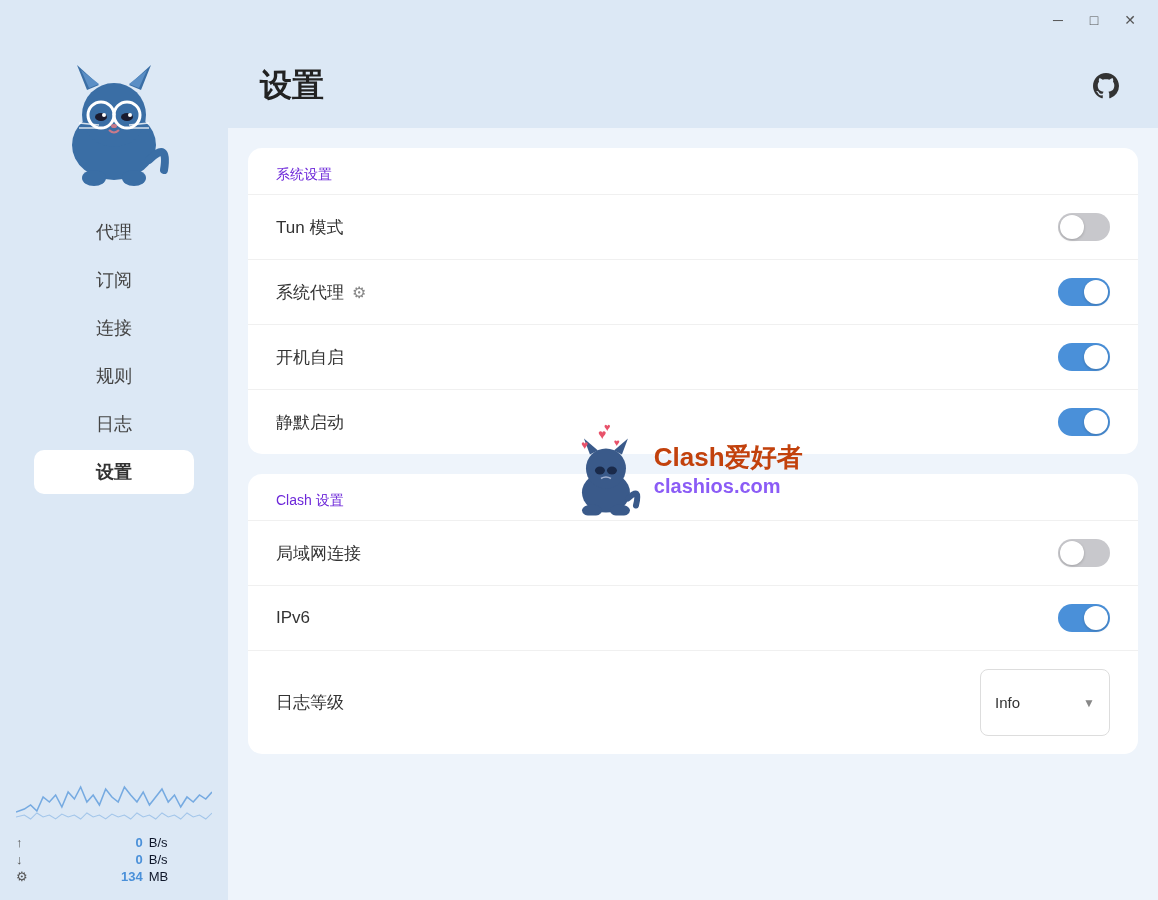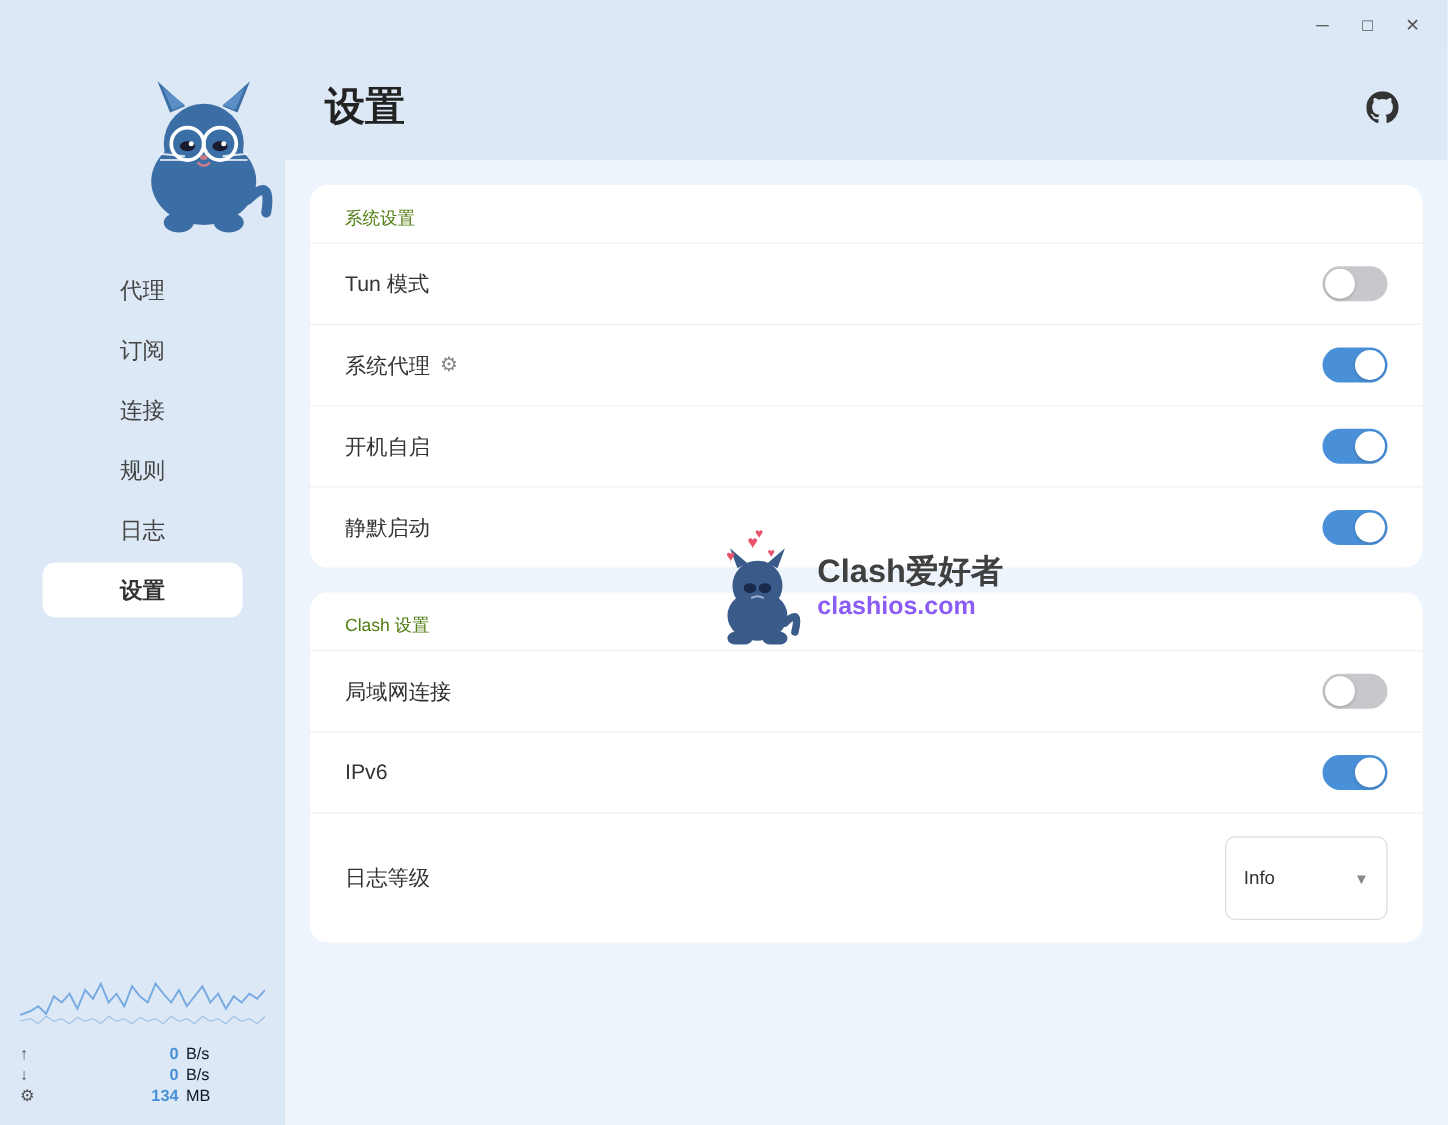--- a/index.html
+++ b/index.html
@@ -40,21 +40,21 @@
       top: 40px; left: 0; right: 0; bottom: 0;
       display: flex;
     }
 
     
     .sidebar {
       width: 228px;
       background: #dce8f5;
       display: flex;
       flex-direction: column;
-      align-items: flex-end;
+      align-items: center;
       padding-top: 20px;
       flex-shrink: 0;
     }
 
     .logo-area {
       width: 130px;
       height: 130px;
       margin-bottom: 20px;
       display: flex;
       align-items: center;
@@ -156,21 +156,21 @@
 
     .settings-section {
       background: white;
       border-radius: 14px;
       margin-bottom: 20px;
       overflow: hidden;
     }
 
     .section-title {
       font-size: 14px;
-      color: #4d7c0f;
+      color: #6d28d9;
       padding: 18px 28px 10px;
       font-weight: 500;
     }
 
     .setting-row {
       display: flex;
       align-items: center;
       justify-content: space-between;
       padding: 18px 28px;
       border-top: 1px solid #f0f0f0;
@@ -440,17 +440,17 @@
       <text x="32" y="18" font-size="14" fill="#e8526a">♥</text>
       <text x="48" y="25" font-size="10" fill="#e8526a">♥</text>
       <text x="38" y="10" font-size="11" fill="#e8526a">♥</text>
 
       <ellipse cx="26" cy="90" rx="10" ry="6" fill="#3a5a8a"></ellipse>
       <ellipse cx="54" cy="90" rx="10" ry="6" fill="#3a5a8a"></ellipse>
 
       <path d="M62 78 Q75 65 70 85" stroke="#3a5a8a" stroke-width="6" fill="none" stroke-linecap="round"></path>
     </svg>
     <div style="display:flex; flex-direction:column;">
-      <div style="font-size:26px; font-weight:700; color:#404040;">Clash爱好者</div>
+      <div style="font-size:26px; font-weight:700; color:#c2410c;">Clash爱好者</div>
       <div style="font-size:20px; font-weight:700; color:#8b5cf6;">clashios.com</div>
     </div>
   </div>
 </div>
 
 </body></html>

